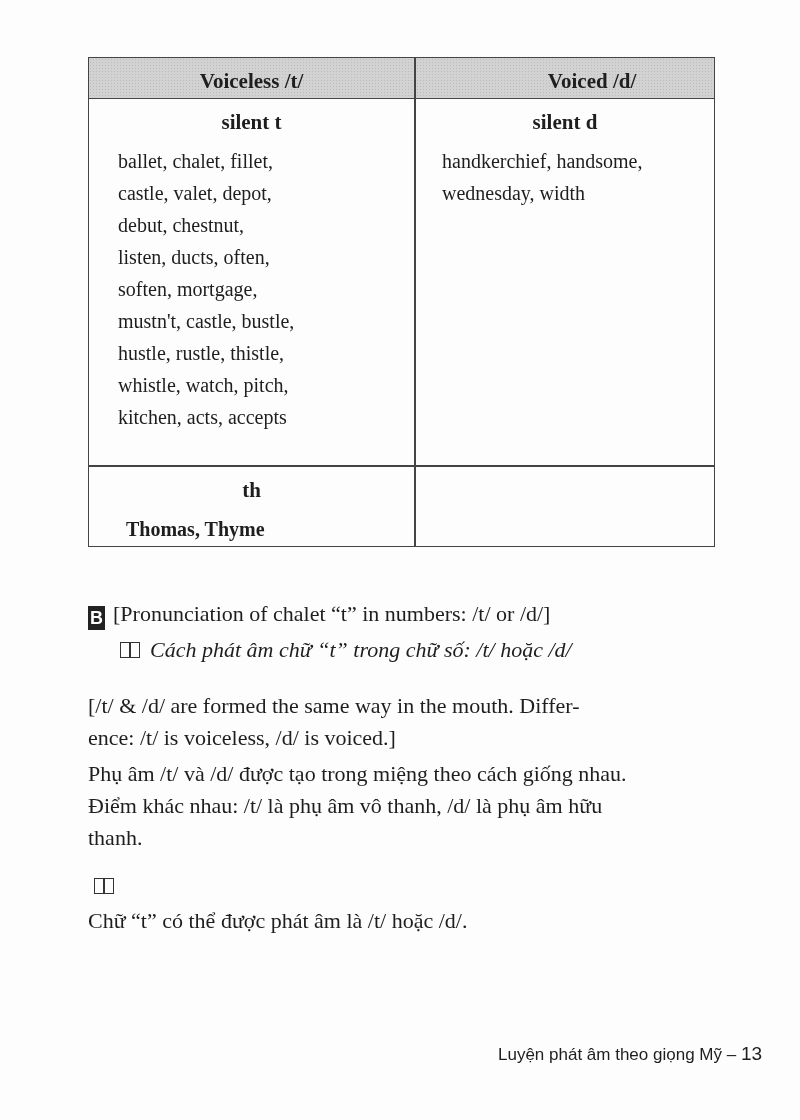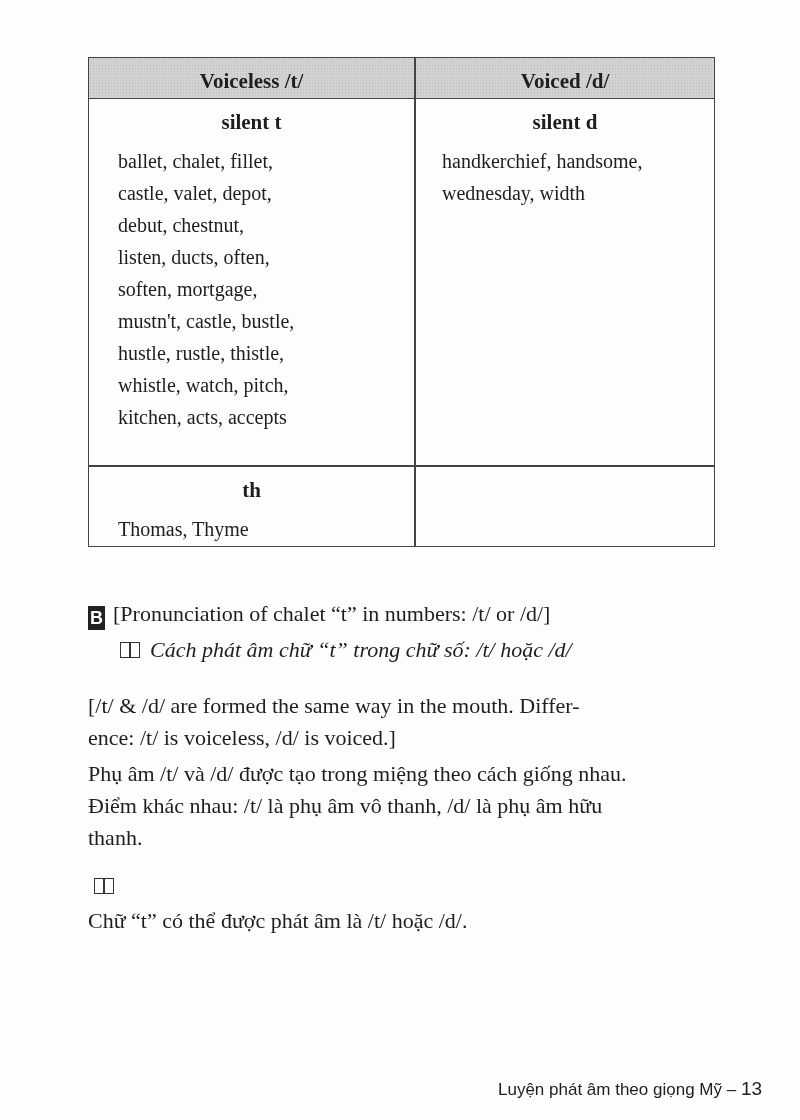--- a/index.html
+++ b/index.html
@@ -18,30 +18,30 @@
   .vline { position:absolute; left:325px; top:0; width:1.5px; height:100%; background:#444; }
   .hline { position:absolute; left:0; top:407px; width:100%; height:1.5px; background:#444; }
   .sub { position:absolute; font-size:21px; font-weight:bold; text-align:center; }
   .words { position:absolute; font-size:20px; line-height:32px; }
   .sec { position:absolute; left:88px; font-size:22px; }
   .badge { display:inline-block; width:17px; height:24px; background:#222; color:#fff; font-family:"Liberation Sans", sans-serif;
     font-weight:bold; font-size:18px; text-align:center; line-height:24px; vertical-align:-3px; margin-right:8px; }
   .book { display:inline-block; width:20px; height:16px; border:1.5px solid #333; position:relative; margin-right:10px; vertical-align:-1px; box-sizing:border-box; }
   .book:after { content:""; position:absolute; left:8px; top:0; width:1.5px; height:100%; background:#333; }
   .para { position:absolute; left:88px; font-size:22px; line-height:32px; width:640px; }
-  .footer { position:absolute; left:498px; top:1078px; font-family:"Liberation Sans", sans-serif; font-size:17px; }
+  .footer { position:absolute; left:498px; top:1043px; font-family:"Liberation Sans", sans-serif; font-size:17px; }
   .footer .pn { font-size:19px; }
 </style>
 </head>
 <body>
 
 <div class="tbl">
   <div class="hdr">
     <div class="hdr-cell" style="left:0;width:325px;">Voiceless /t/</div>
-    <div class="hdr-cell" style="left:326px;width:300px;">Voiced /d/</div>
+    <div class="hdr-cell" style="left:326px;width:300px;padding-left:27px;">Voiced /d/</div>
   </div>
   <div class="vline"></div>
   <div class="hline"></div>
 
   <div class="sub" style="left:0;width:325px;top:52px;">silent t</div>
   <div class="words" style="left:29px;top:87px;">
     <div>ballet, chalet, fillet,</div>
     <div>castle, valet, depot,</div>
     <div>debut, chestnut,</div>
     <div>listen, ducts, often,</div>
@@ -52,21 +52,21 @@
     <div>kitchen, acts, accepts</div>
   </div>
 
   <div class="sub" style="left:326px;width:300px;top:52px;">silent d</div>
   <div class="words" style="left:353px;top:87px;">
     <div>handkerchief, handsome,</div>
     <div>wednesday, width</div>
   </div>
 
   <div class="sub" style="left:0;width:325px;top:420px;">th</div>
-  <div class="words" style="left:29px;top:455px;">
+  <div class="words" style="left:37px;top:455px;font-weight:bold;">
     <div>Thomas, Thyme</div>
   </div>
 </div>
 
 <div class="sec" style="top:601px;">
   <span class="badge">B</span><span>[Pronunciation of chalet “t” in numbers: /t/ or /d/]</span>
 </div>
 <div class="sec" style="top:637px;left:120px;font-style:italic;">
   <span class="book"></span><span>Cách phát âm chữ “t” trong chữ số: /t/ hoặc /d/</span>
 </div>

